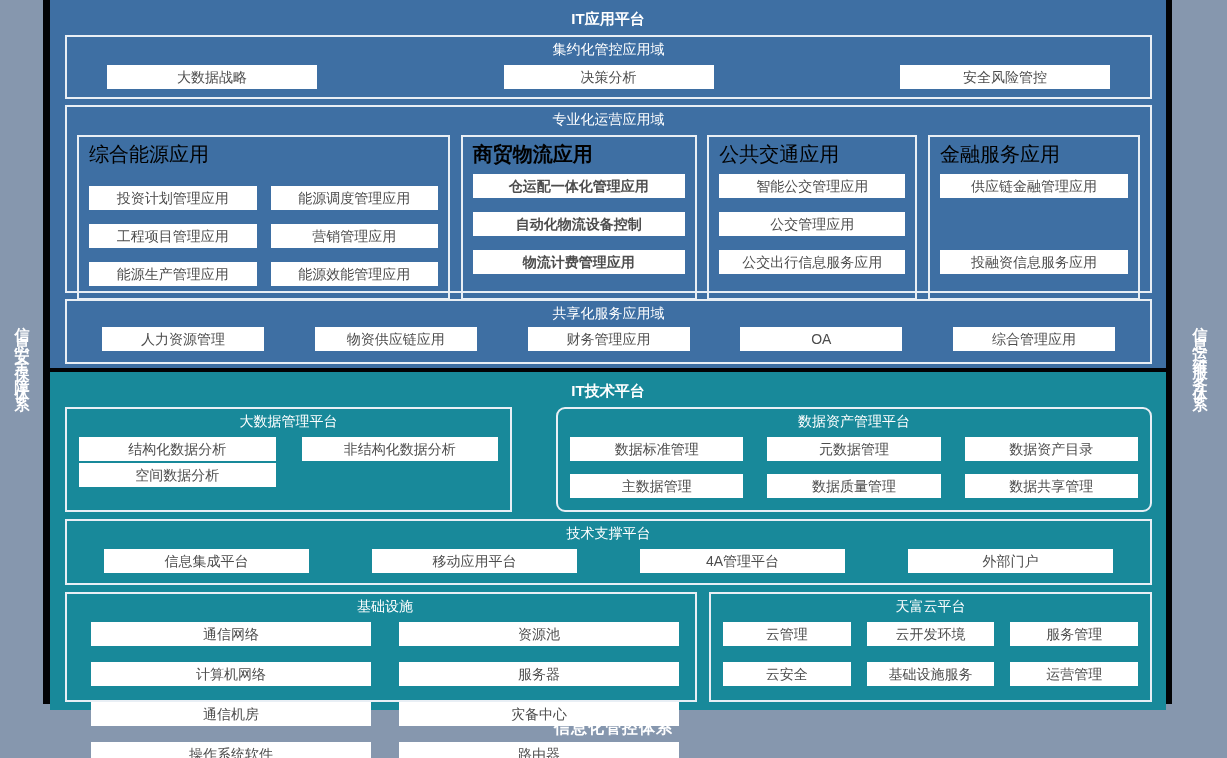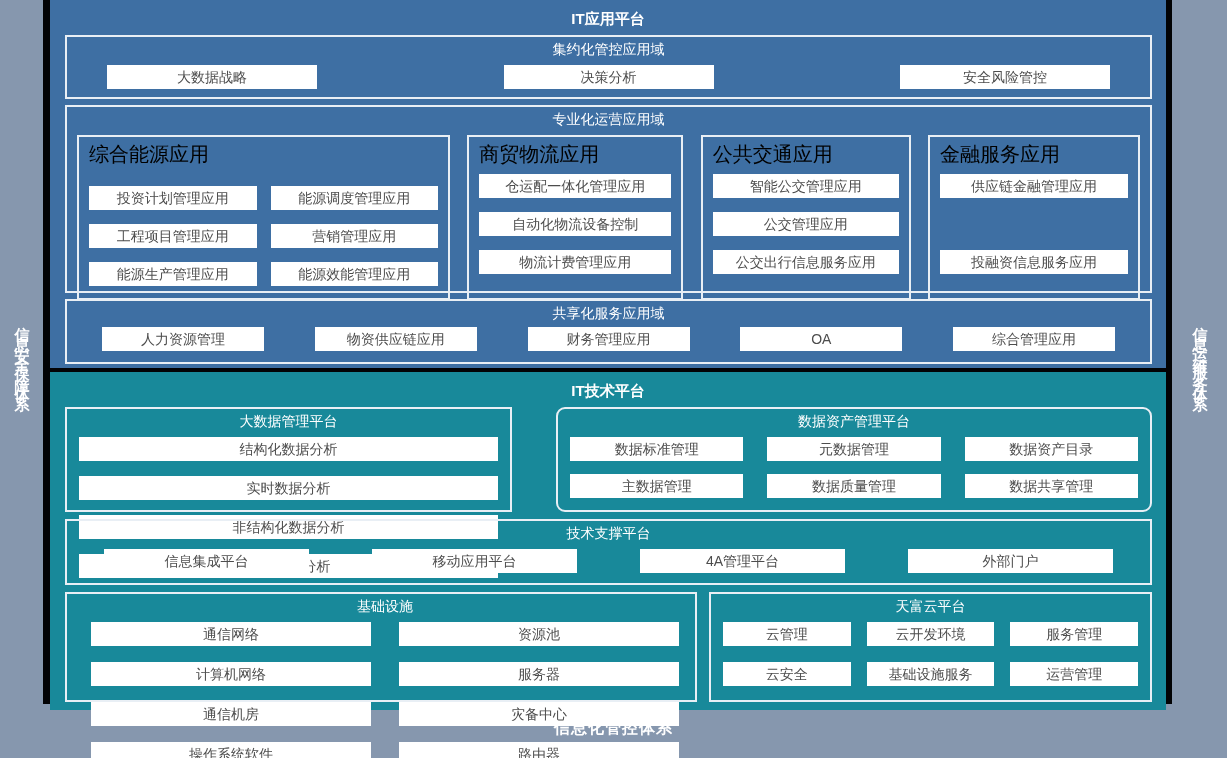--- a/index.html
+++ b/index.html
@@ -51,39 +51,39 @@
   .boxA { height: 64px; }
   .boxA .items { display: flex; justify-content: space-between; padding: 2px 40px 8px 40px; }
   .w210 { width: 210px; }
 
   
   .boxB { height: 188px; }
   .groups-row { display: flex; justify-content: space-between; padding: 2px 10px 8px 10px; }
   .group { border: 2px solid #E9EFF5; padding: 2px 10px 12px 10px; }
   .group-title { text-align: left; color: #000000; font-size: 20px; padding: 2px 0 6px; }
   .g-energy    { width: 373px; }
-  .g-logistics { width: 216px; }
+  .g-logistics { width: 236px; font-weight: bold; }
   .g-transport { width: 210px; }
   .g-finance   { width: 212px; }
   .grid2 { display: grid; grid-template-columns: 1fr 1fr; gap: 14px 14px; margin-top: 12px; }
   .col3  { display: flex; flex-direction: column; gap: 14px; }
   .col-spread { display: flex; flex-direction: column; justify-content: space-between; height: 100px; }
 
   
   .boxC { height: 65px; }
   .boxC .items { display: flex; justify-content: space-between; padding: 0 35px 8px 35px; }
   .w162 { width: 162px; }
 
   
   .tech-row { display: flex; margin: 0 14px 7px 15px; }
   .tbox { border: 2px solid #E9EFF5; padding: 2px 12px 10px 12px; }
   .tbox-title { text-align: center; color: #fff; font-size: 14px; padding: 2px 0 6px; }
   .row1 .t-bigdata   { width: 447px; height: 105px; margin-right: 44px; }
   .row1 .t-dataasset { flex: 1; height: 105px; border-radius: 9px; }
-  .t-bigdata .grid2b   { display: grid; grid-template-columns: 1fr; gap: 15px 26px; }
+  .t-bigdata .grid2b   { display: grid; grid-template-columns: 1fr 1fr; gap: 2px 26px; }
   .grid3 { display: grid; grid-template-columns: 1fr 1fr 1fr; gap: 13px 24px; }
   .t-support { width: 100%; height: 66px; }
   .t-support .items { display: flex; justify-content: space-between; padding: 0 25px; }
   .w205 { width: 205px; }
   .row3 .t-infra { width: 632px; height: 110px; margin-right: 12px; padding-left: 24px; padding-right: 16px; }
   .row3 .t-cloud { flex: 1; height: 110px; }
   .grid4 { display: grid; grid-template-columns: 1fr 1fr; gap: 16px 28px; }
   .grid3c { display: grid; grid-template-columns: 1fr 1fr 1fr; gap: 16px 16px; }
 </style>
 </head>
@@ -173,21 +173,20 @@
     <div class="h-divider"></div>
 
     <div class="tech-section">
       <div class="section-title">IT技术平台</div>
 
       <div class="tech-row row1">
         <div class="tbox t-bigdata">
           <div class="tbox-title">大数据管理平台</div>
           <div class="grid2b">
             <div class="btn">结构化数据分析</div>
-            <div class="btn">实时数据分析</div>
             <div class="btn">非结构化数据分析</div>
             <div class="btn">空间数据分析</div>
           </div>
         </div>
         <div class="tbox t-dataasset">
           <div class="tbox-title">数据资产管理平台</div>
           <div class="grid3">
             <div class="btn">数据标准管理</div>
             <div class="btn">元数据管理</div>
             <div class="btn">数据资产目录</div>

